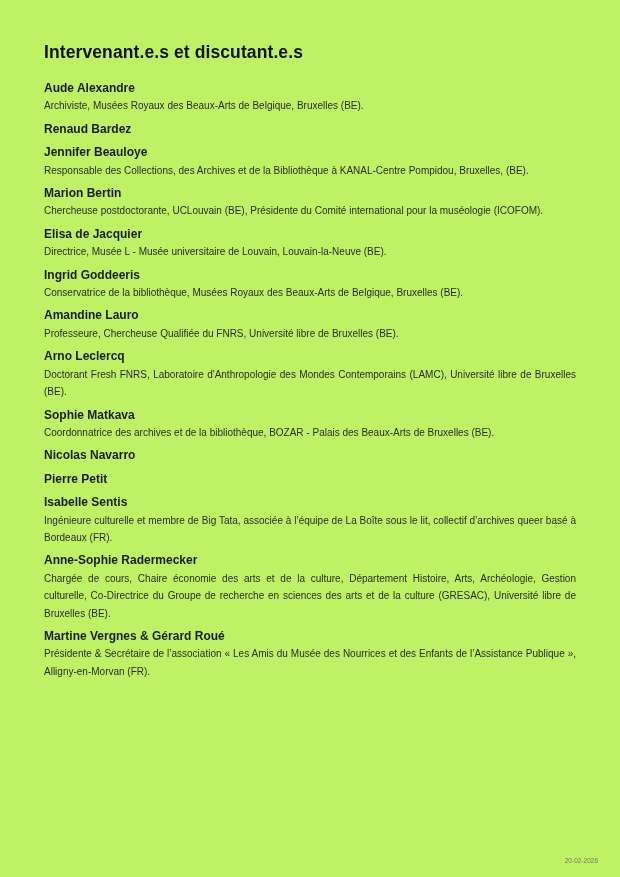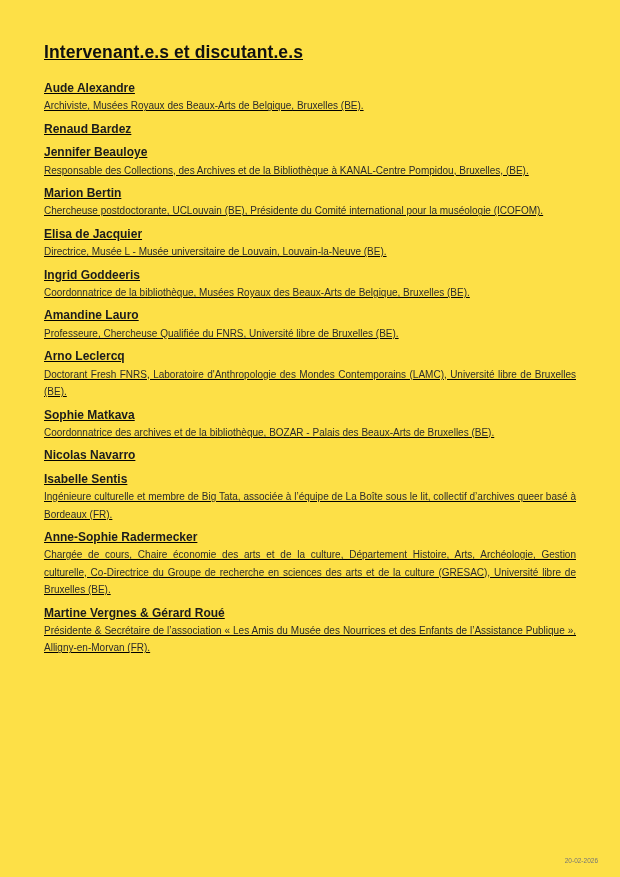--- a/index.html
+++ b/index.html
@@ -5,23 +5,22 @@
   * { box-sizing: border-box; margin: 0; padding: 0; }
   html, body { background: #ffffff; }
   body {
     font-family: "Liberation Sans", "DejaVu Sans", sans-serif;
     -webkit-font-smoothing: antialiased;
   }
   .page {
     position: relative;
     width: 620px;
     height: 877px;
-    background: #fde047;
+    background: #bef264;
     overflow: hidden;
-    text-decoration: underline;
   }
   .content {
     padding: 41px 44px 0 44px;
   }
   .page-title {
     font-size: 17.5px;
     font-weight: 700;
     color: #111111;
     letter-spacing: 0.1px;
     line-height: 22px;
@@ -80,21 +79,21 @@
     <div class="entry-desc">Chercheuse postdoctorante, UCLouvain (BE), Présidente du Comité international pour la muséologie (ICOFOM).</div>
   </div>
 
   <div class="entry">
     <div class="entry-name">Elisa de Jacquier</div>
     <div class="entry-desc">Directrice, Musée L - Musée universitaire de Louvain, Louvain-la-Neuve (BE).</div>
   </div>
 
   <div class="entry">
     <div class="entry-name">Ingrid Goddeeris</div>
-    <div class="entry-desc">Coordonnatrice de la bibliothèque, Musées Royaux des Beaux-Arts de Belgique, Bruxelles (BE).</div>
+    <div class="entry-desc">Conservatrice de la bibliothèque, Musées Royaux des Beaux-Arts de Belgique, Bruxelles (BE).</div>
   </div>
 
   <div class="entry">
     <div class="entry-name">Amandine Lauro</div>
     <div class="entry-desc">Professeure, Chercheuse Qualifiée du FNRS, Université libre de Bruxelles (BE).</div>
   </div>
 
   <div class="entry">
     <div class="entry-name">Arno Leclercq</div>
     <div class="entry-desc">Doctorant Fresh FNRS, Laboratoire d'Anthropologie des Mondes Contemporains (LAMC), Université libre de Bruxelles (BE).</div>
@@ -103,20 +102,21 @@
   <div class="entry">
     <div class="entry-name">Sophie Matkava</div>
     <div class="entry-desc">Coordonnatrice des archives et de la bibliothèque, BOZAR - Palais des Beaux-Arts de Bruxelles (BE).</div>
   </div>
 
   <div class="entry">
     <div class="entry-name">Nicolas Navarro</div>
   </div>
 
   <div class="entry">
+    <div class="entry-name">Pierre Petit</div>
   </div>
 
   <div class="entry">
     <div class="entry-name">Isabelle Sentis</div>
     <div class="entry-desc">Ingénieure culturelle et membre de Big Tata, associée à l’équipe de La Boîte sous le lit, collectif d’archives queer basé à Bordeaux (FR).</div>
   </div>
 
   <div class="entry">
     <div class="entry-name">Anne-Sophie Radermecker</div>
     <div class="entry-desc">Chargée de cours, Chaire économie des arts et de la culture, Département Histoire, Arts, Archéologie, Gestion culturelle, Co-Directrice du Groupe de recherche en sciences des arts et de la culture (GRESAC), Université libre de Bruxelles (BE).</div>

